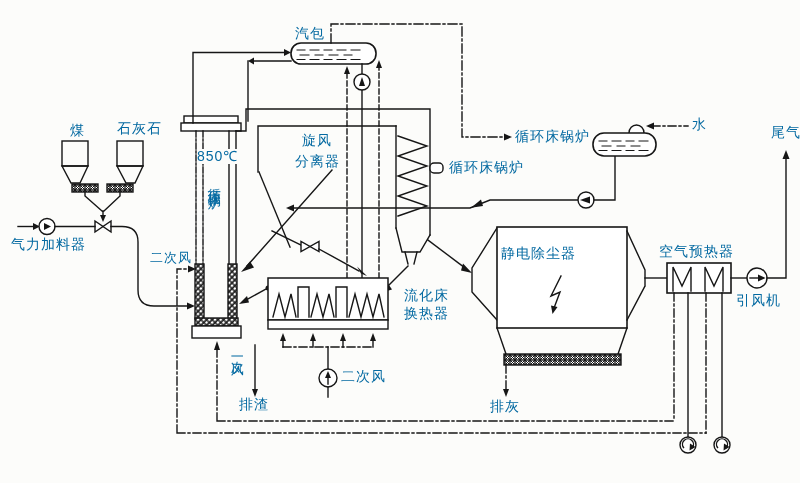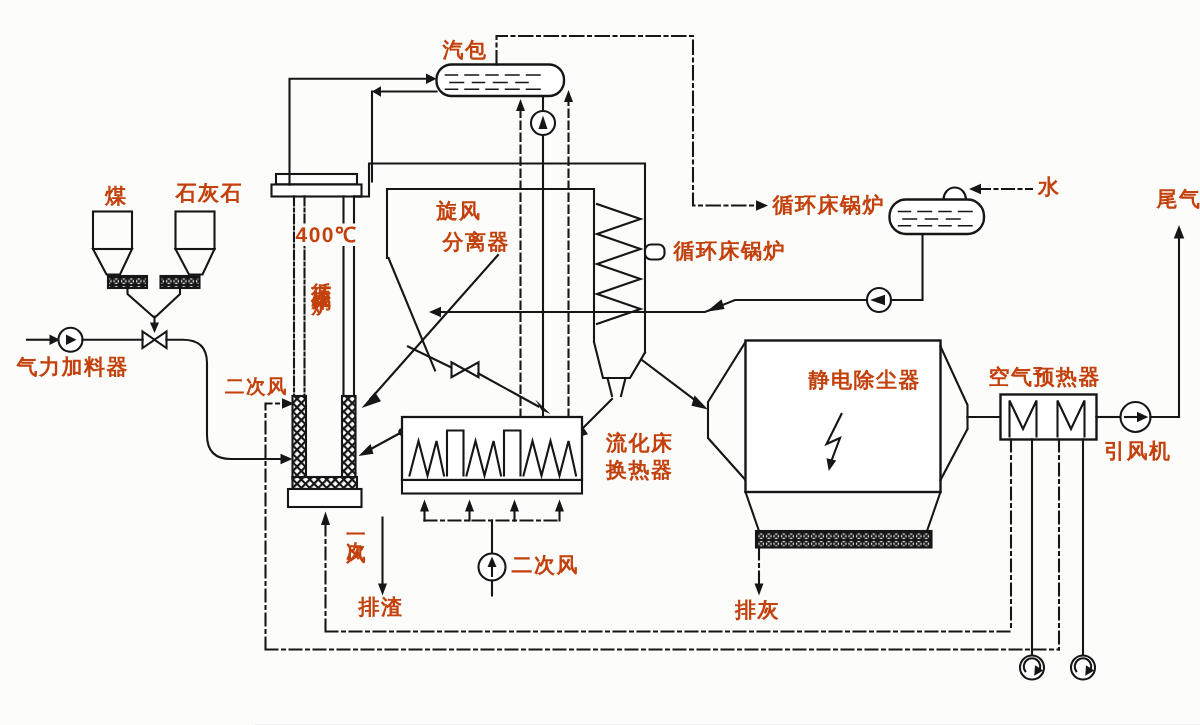--- a/index.html
+++ b/index.html
@@ -3,21 +3,21 @@
 <meta charset="utf-8">
 <style>
   html,body{margin:0;padding:0;background:#e8e8e8;}
   #stage{
     position:relative;width:800px;height:483px;margin:0 auto;
     background:#fcfcfa;overflow:hidden;
     font-family:"Liberation Sans", sans-serif;
   }
   #art{position:absolute;left:0;top:0;}
   .lbl{
-    position:absolute;color:#c2410c;font-weight:700;font-size:14px;
+    position:absolute;color:#0369a1;font-weight:400;font-size:14px;
     line-height:1.05;white-space:nowrap;letter-spacing:1px;
   }
   .lbl.small{font-size:13px;}
   .vert{
     writing-mode:vertical-rl;text-orientation:upright;
     letter-spacing:2px;white-space:nowrap;
   }
 </style>
 </head>
 <body>
@@ -232,30 +232,30 @@
     <polygon points="325,378 331,378 328,371" fill="#161616" stroke="none"></polygon>
     <path d="M328,387 L328,397"></path>
   </g>
 
 </svg>
 
 <div class="lbl" style="left:70px;top:123px">煤</div>
 <div class="lbl" style="left:117px;top:121px">石灰石</div>
 <div class="lbl" style="left:11px;top:237px">气力加料器</div>
 <div class="lbl small" style="left:150px;top:251px">二次风</div>
-<div class="lbl" style="left:197px;top:149px;background:#fcfcfa">400℃</div>
+<div class="lbl" style="left:197px;top:149px;background:#fcfcfa">850℃</div>
 <div class="lbl small vert" style="left:207px;top:178px">循环床锅炉</div>
 <div class="lbl" style="left:295px;top:26px">汽包</div>
-<div class="lbl" style="left:291px;top:133px">旋风</div>
+<div class="lbl" style="left:302px;top:133px">旋风</div>
 <div class="lbl" style="left:295px;top:154px">分离器</div>
 <div class="lbl" style="left:515px;top:129px">循环床锅炉</div>
 <div class="lbl" style="left:449px;top:160px">循环床锅炉</div>
 <div class="lbl" style="left:692px;top:117px">水</div>
 <div class="lbl" style="left:771px;top:125px">尾气</div>
-<div class="lbl" style="left:539px;top:246px">静电除尘器</div>
+<div class="lbl" style="left:501px;top:246px">静电除尘器</div>
 <div class="lbl" style="left:659px;top:244px">空气预热器</div>
 <div class="lbl" style="left:736px;top:293px">引风机</div>
 <div class="lbl" style="left:404px;top:288px">流化床</div>
 <div class="lbl" style="left:404px;top:306px">换热器</div>
 <div class="lbl" style="left:341px;top:369px">二次风</div>
 <div class="lbl small vert" style="left:230px;top:349px">一次风</div>
 <div class="lbl" style="left:239px;top:397px">排渣</div>
 <div class="lbl" style="left:490px;top:399px">排灰</div>
 
 </div>

